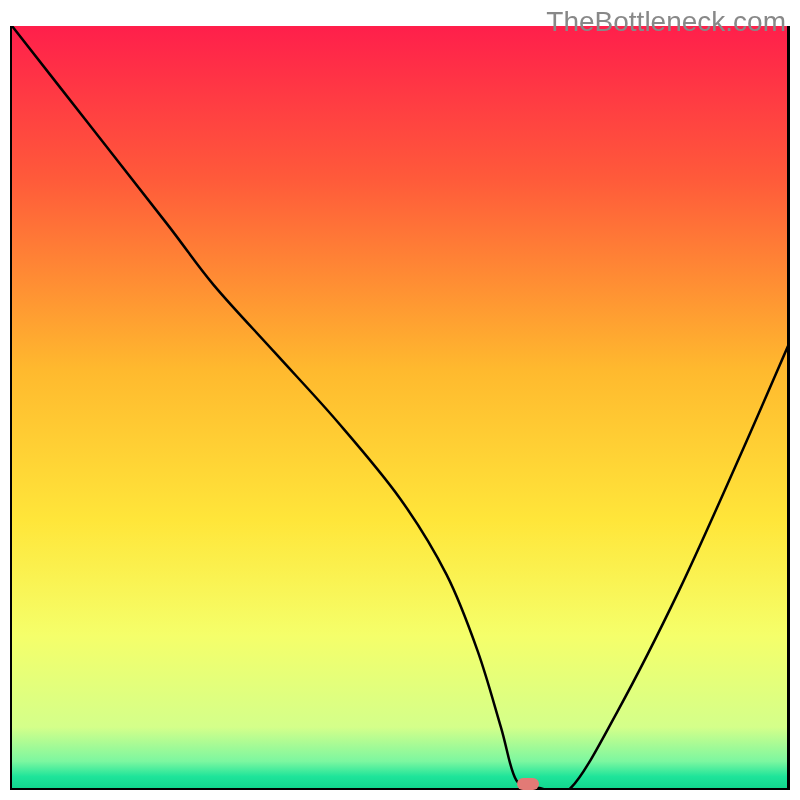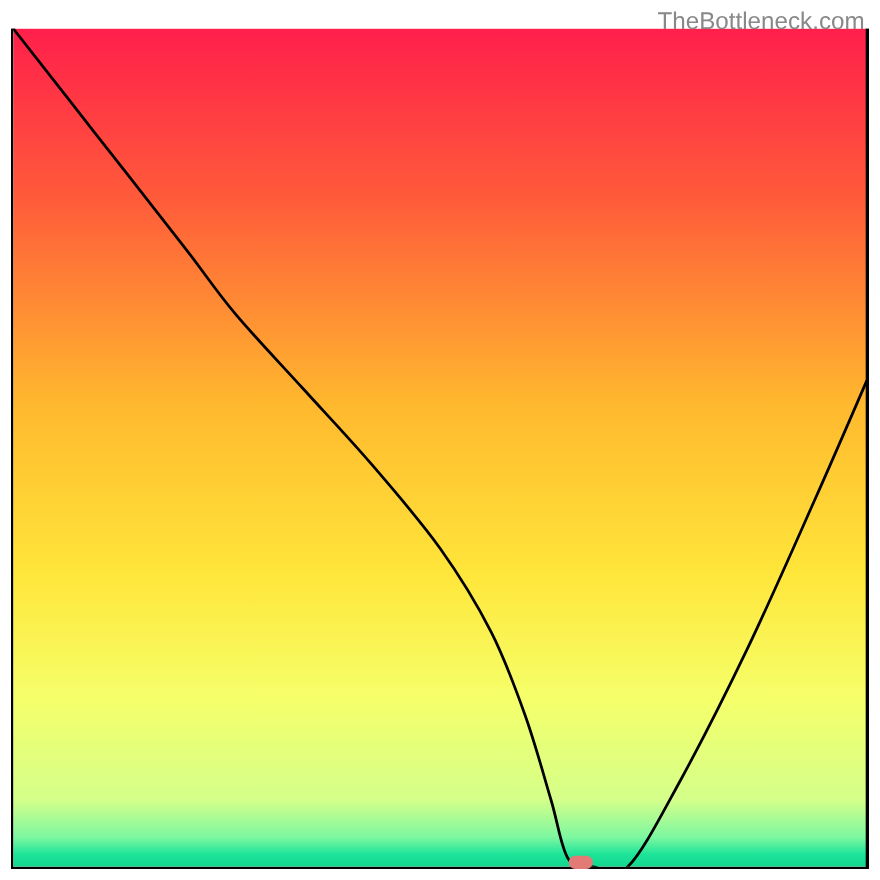--- a/index.html
+++ b/index.html
@@ -9,21 +9,21 @@
     width: 800px;
     height: 800px;
     position: relative;
     font-family: Arial, Helvetica, sans-serif;
   }
   .watermark {
     position: absolute;
     top: 6px;
     right: 14px;
     color: #888888;
-    font-size: 22px;
+    font-size: 28px;
     font-weight: 500;
     z-index: 10;
   }
   .frame {
     position: absolute;
     left: 10px;
     top: 26px;
     width: 780px;
     height: 764px;
     border: 2px solid #000;

